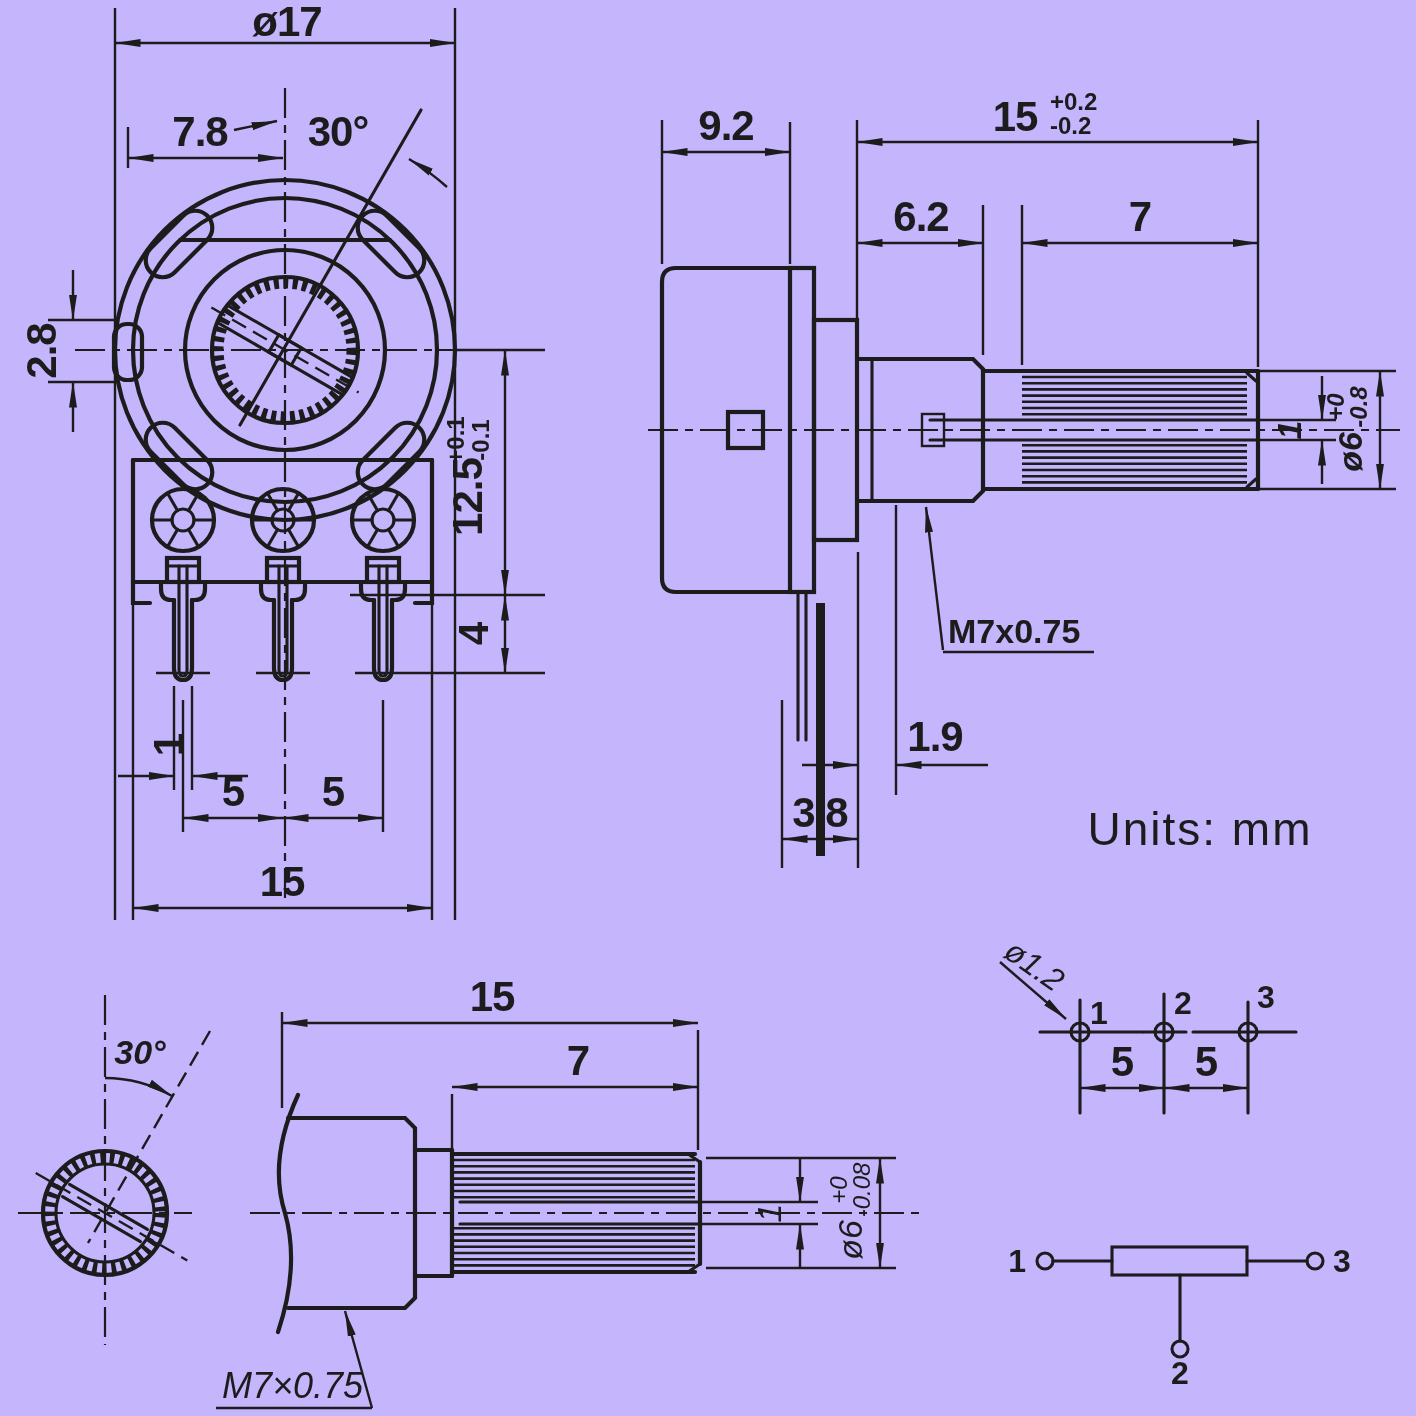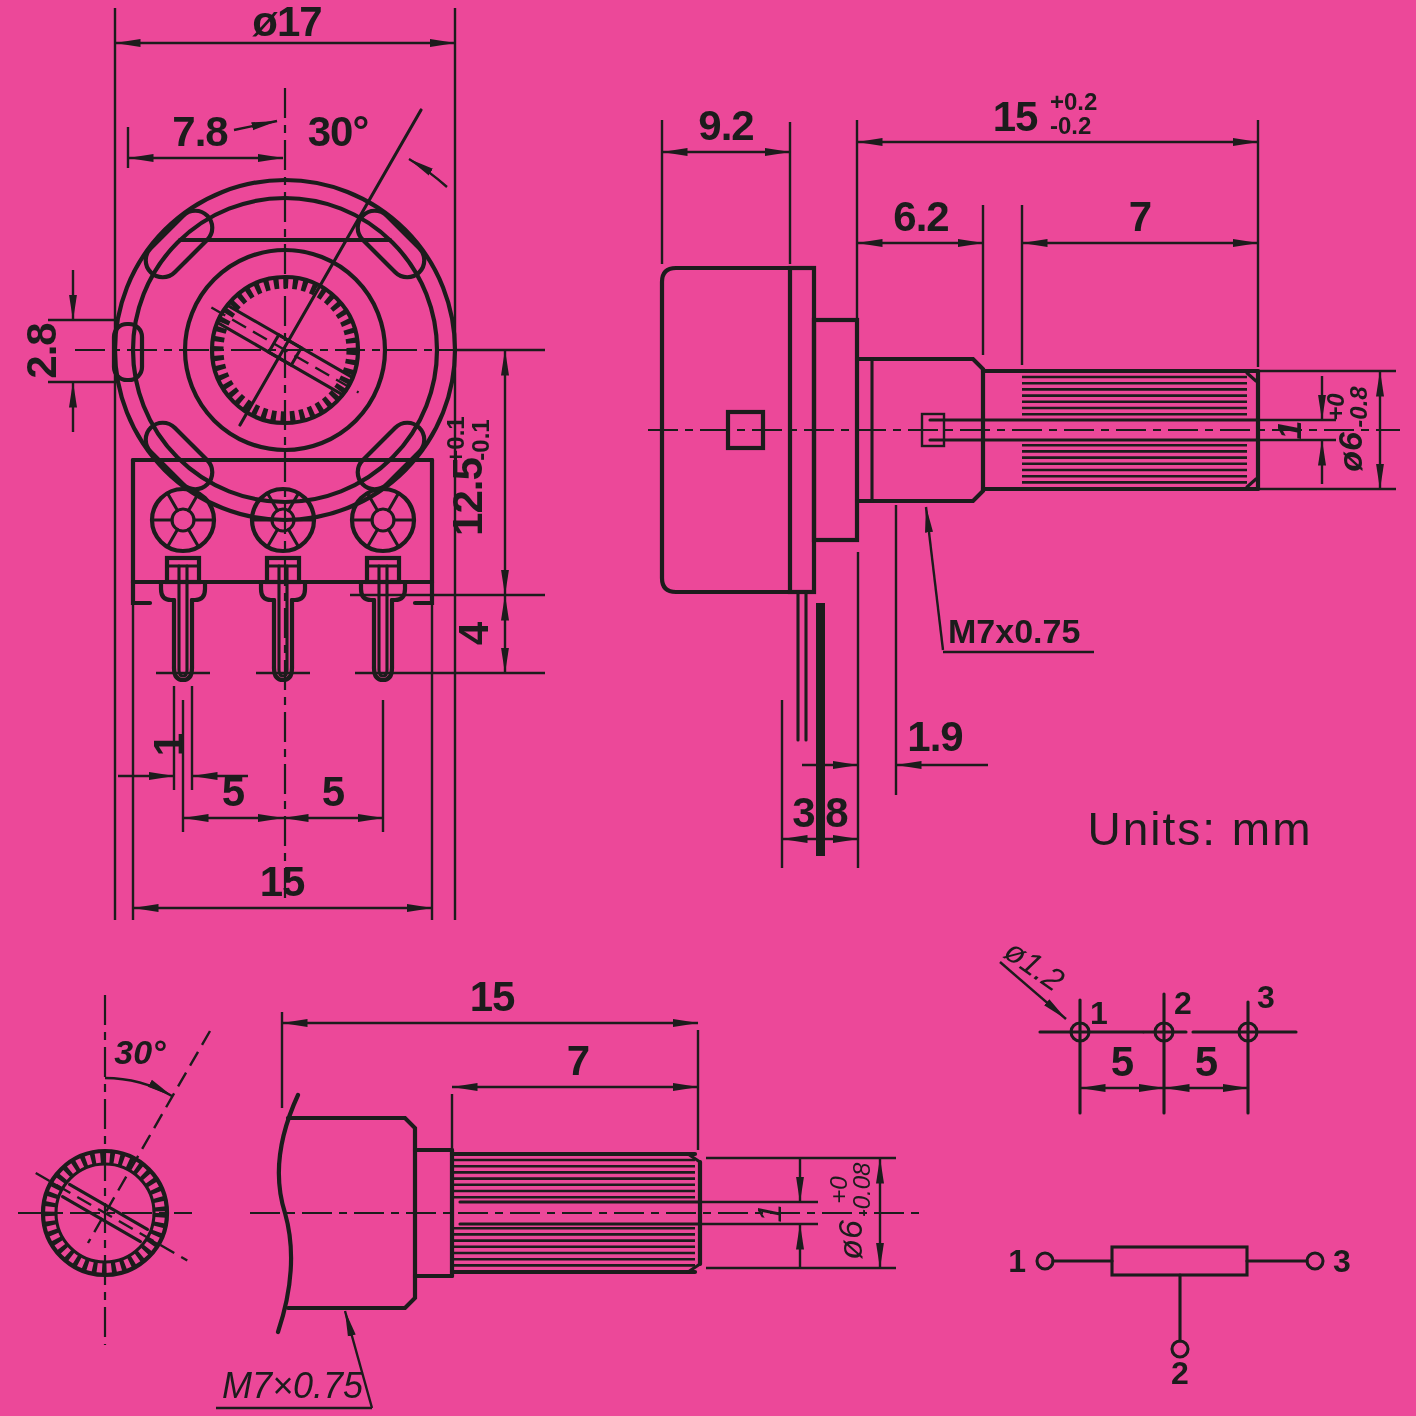--- a/index.html
+++ b/index.html
@@ -1,16 +1,16 @@
 <!DOCTYPE html>
 <html><head>
 <meta charset="utf-8">
 <style>
   html,body{margin:0;padding:0;background:#ffffff;}
-  #page{width:1416px;height:1416px;background:#ec4899;position:relative;overflow:hidden;}
+  #page{width:1416px;height:1416px;background:#c4b5fd;position:relative;overflow:hidden;}
   svg{display:block;}
   text{fill:#1c1c1c;font-family:"Liberation Sans",sans-serif;}
   .dt{font-size:42px;font-weight:700;letter-spacing:-1px;}
   .tol{font-size:24px;font-weight:700;}
   .md{font-size:34px;font-weight:700;}
   .lbl{font-size:32px;font-weight:700;}
   .it{font-style:italic;}
   .rg{font-weight:400;}
   .units{font-size:46px;font-weight:400;letter-spacing:2px;}
   .o{stroke:#1c1c1c;stroke-width:4.2;fill:none;stroke-linecap:round;}

